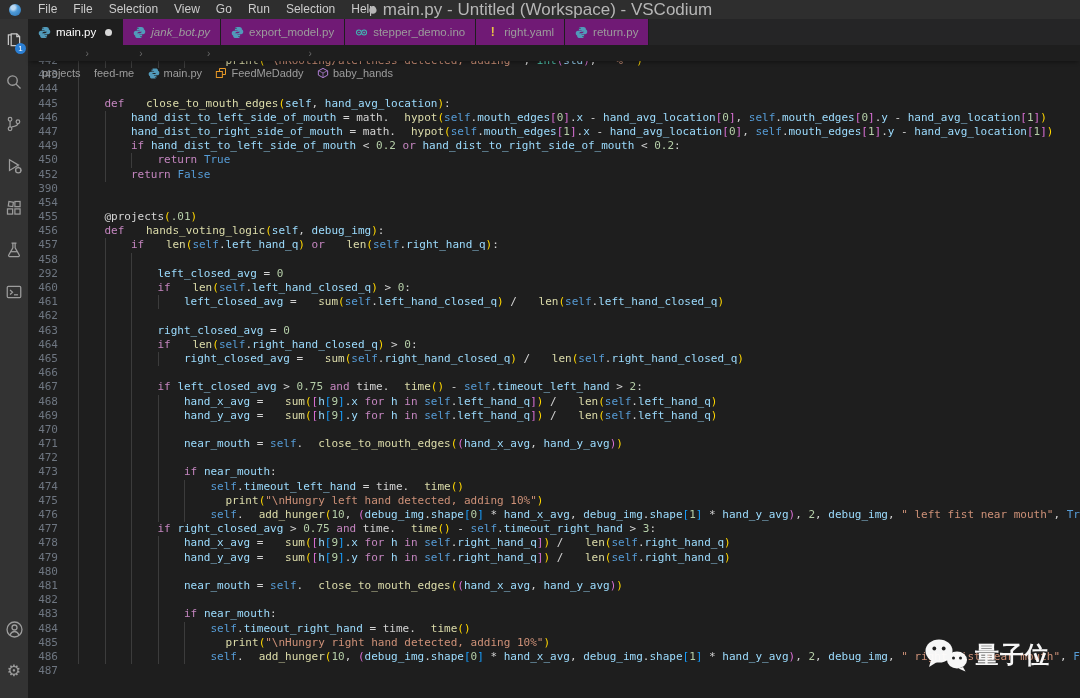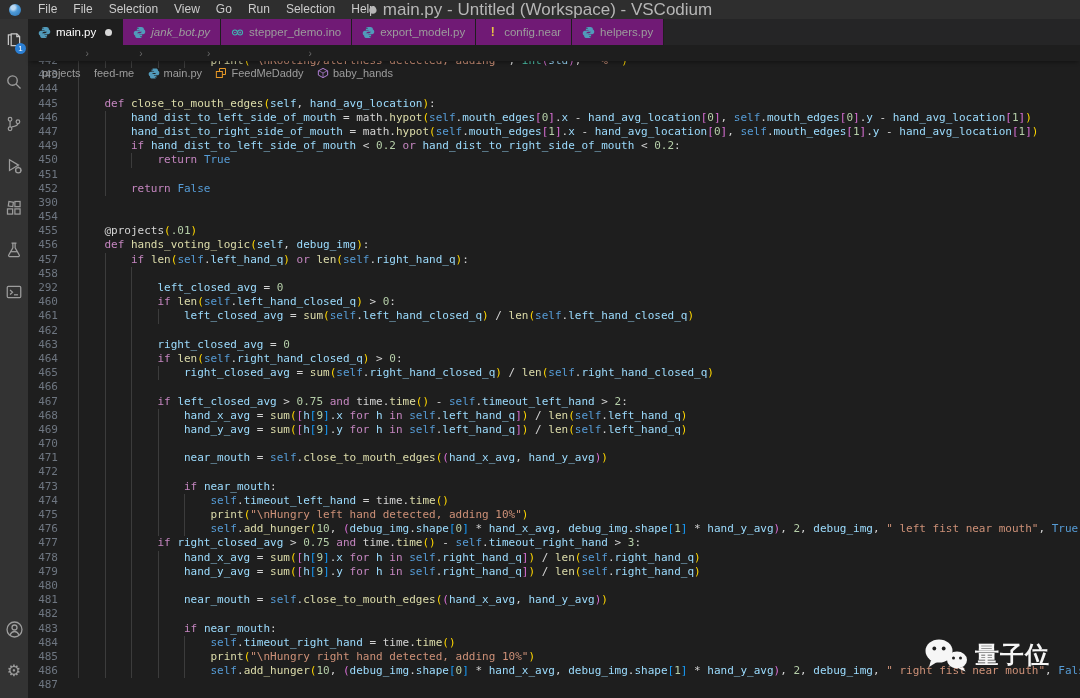--- a/index.html
+++ b/index.html
@@ -49,21 +49,21 @@
   .lines { margin-top:-7px; }
   .line { display:flex; height:14.2px; line-height:14.2px; white-space:pre; }
   .lnum { width:50px; flex:0 0 auto; text-align:right; padding-right:20px; color:#6e7681; user-select:none; }
   .lcontent { white-space:pre; }
   .ig { display:inline-block; white-space:pre; box-shadow:inset 1px 0 0 #3c3c3c; }
 
   
   .watermark { position:absolute; right:30px; bottom:26px; display:flex; align-items:center; gap:6px; z-index:5; opacity:.96; }
   .wm-text { color:#ffffff; font-size:24px; font-weight:bold; letter-spacing:1px; font-family:"DejaVu Sans","Liberation Sans",sans-serif; }
 </style>
-<style>.tok-w{color:#d4d4d4;}.tok-k{color:#c586c0;}.tok-f{color:#dcdcaa;}.tok-v{color:#9cdcfe;}.tok-s{color:#569cd6;}.tok-t{color:#ce9178;}.tok-n{color:#b5cea8;}.tok-b{color:#4ec9b0;}.tok-p1{color:#ffd700;}.tok-p2{color:#da70d6;}.tok-p3{color:#179fff;}</style></head>
+<style>.tok-w{color:#d4d4d4;}.tok-k{color:#c586c0;}.tok-f{color:#dcdcaa;margin-left:15px;}.tok-v{color:#9cdcfe;}.tok-s{color:#569cd6;}.tok-t{color:#ce9178;}.tok-n{color:#b5cea8;}.tok-b{color:#4ec9b0;}.tok-p1{color:#ffd700;}.tok-p2{color:#da70d6;}.tok-p3{color:#179fff;}</style></head>
 <body>
 
 <div class="window">
 
   <div class="titlebar">
     <div class="app-icon"></div>
     <div class="menus" id="menus">
         <div class="menu-item">File</div>
         <div class="menu-item">File</div>
         <div class="menu-item">Selection</div>
@@ -165,55 +165,55 @@
                 <path fill="#519aba" d="M7.9 1.2c-2 0-3.1.9-3.1 2.3v1.6h3.3v.6H3.5C2 5.7.9 6.9.9 8.8s1.1 3.1 2.6 3.1h1.4V10c0-1.5 1.3-2.8 2.9-2.8h3.3c1.2 0 2.2-1 2.2-2.2V3.5c0-1.4-1.4-2.3-2.9-2.3H7.9z"></path>
                 <path fill="#519aba" d="M8.1 14.8c2 0 3.1-.9 3.1-2.3v-1.6H7.9v-.6h4.6c1.5 0 2.6-1.2 2.6-3.1S14 4.1 12.5 4.1h-1.4V6c0 1.5-1.3 2.8-2.9 2.8H4.9c-1.2 0-2.2 1-2.2 2.2v1.5c0 1.4 1.4 2.3 2.9 2.3h2.5z"></path>
                 <circle cx="6.1" cy="3.1" r=".7" fill="#252526"></circle>
                 <circle cx="9.9" cy="12.9" r=".7" fill="#252526"></circle>
               </svg>
             </span>
             <span class="tab-label">jank_bot.py</span>
           </div>
           <div class="tab">
             <span class="tab-icon">
+              <svg width="13" height="13" viewBox="0 0 16 16">
+                <path fill="#519aba" d="M7.9 1.2c-2 0-3.1.9-3.1 2.3v1.6h3.3v.6H3.5C2 5.7.9 6.9.9 8.8s1.1 3.1 2.6 3.1h1.4V10c0-1.5 1.3-2.8 2.9-2.8h3.3c1.2 0 2.2-1 2.2-2.2V3.5c0-1.4-1.4-2.3-2.9-2.3H7.9z"></path>
+                <path fill="#519aba" d="M8.1 14.8c2 0 3.1-.9 3.1-2.3v-1.6H7.9v-.6h4.6c1.5 0 2.6-1.2 2.6-3.1S14 4.1 12.5 4.1h-1.4V6c0 1.5-1.3 2.8-2.9 2.8H4.9c-1.2 0-2.2 1-2.2 2.2v1.5c0 1.4 1.4 2.3 2.9 2.3h2.5z"></path>
+                <circle cx="6.1" cy="3.1" r=".7" fill="#252526"></circle>
+                <circle cx="9.9" cy="12.9" r=".7" fill="#252526"></circle>
+              </svg>
+            </span>
+            <span class="tab-label">export_model.py</span>
+          </div>
+          <div class="tab">
+            <span class="tab-icon">
               <svg width="14" height="13" viewBox="0 0 16 16">
                 <circle cx="4.8" cy="8" r="3" fill="none" stroke="#3fb6b2" stroke-width="1.3"></circle>
                 <circle cx="11.2" cy="8" r="3" fill="none" stroke="#3fb6b2" stroke-width="1.3"></circle>
                 <path d="M3.6 8h2.4 M11.2 6.8v2.4 M10 8h2.4" stroke="#3fb6b2" stroke-width="1"></path>
               </svg>
             </span>
             <span class="tab-label">stepper_demo.ino</span>
           </div>
           <div class="tab">
             <span class="tab-icon">
-              <svg width="13" height="13" viewBox="0 0 16 16">
-                <path fill="#519aba" d="M7.9 1.2c-2 0-3.1.9-3.1 2.3v1.6h3.3v.6H3.5C2 5.7.9 6.9.9 8.8s1.1 3.1 2.6 3.1h1.4V10c0-1.5 1.3-2.8 2.9-2.8h3.3c1.2 0 2.2-1 2.2-2.2V3.5c0-1.4-1.4-2.3-2.9-2.3H7.9z"></path>
-                <path fill="#519aba" d="M8.1 14.8c2 0 3.1-.9 3.1-2.3v-1.6H7.9v-.6h4.6c1.5 0 2.6-1.2 2.6-3.1S14 4.1 12.5 4.1h-1.4V6c0 1.5-1.3 2.8-2.9 2.8H4.9c-1.2 0-2.2 1-2.2 2.2v1.5c0 1.4 1.4 2.3 2.9 2.3h2.5z"></path>
-                <circle cx="6.1" cy="3.1" r=".7" fill="#252526"></circle>
-                <circle cx="9.9" cy="12.9" r=".7" fill="#252526"></circle>
-              </svg>
-            </span>
-            <span class="tab-label">export_model.py</span>
+              <span style="color:#e8c545;font-weight:bold;font-size:12px;line-height:13px;">!</span>
+            </span>
+            <span class="tab-label">right.yaml</span>
           </div>
           <div class="tab">
             <span class="tab-icon">
-              <span style="color:#e8c545;font-weight:bold;font-size:12px;line-height:13px;">!</span>
-            </span>
-            <span class="tab-label">config.near</span>
-          </div>
-          <div class="tab">
-            <span class="tab-icon">
-              <svg width="13" height="13" viewBox="0 0 16 16">
-                <path fill="#519aba" d="M7.9 1.2c-2 0-3.1.9-3.1 2.3v1.6h3.3v.6H3.5C2 5.7.9 6.9.9 8.8s1.1 3.1 2.6 3.1h1.4V10c0-1.5 1.3-2.8 2.9-2.8h3.3c1.2 0 2.2-1 2.2-2.2V3.5c0-1.4-1.4-2.3-2.9-2.3H7.9z"></path>
-                <path fill="#519aba" d="M8.1 14.8c2 0 3.1-.9 3.1-2.3v-1.6H7.9v-.6h4.6c1.5 0 2.6-1.2 2.6-3.1S14 4.1 12.5 4.1h-1.4V6c0 1.5-1.3 2.8-2.9 2.8H4.9c-1.2 0-2.2 1-2.2 2.2v1.5c0 1.4 1.4 2.3 2.9 2.3h2.5z"></path>
-                <circle cx="6.1" cy="3.1" r=".7" fill="#252526"></circle>
-                <circle cx="9.9" cy="12.9" r=".7" fill="#252526"></circle>
-              </svg>
-            </span>
-            <span class="tab-label">helpers.py</span>
+              <svg width="13" height="13" viewBox="0 0 16 16">
+                <path fill="#519aba" d="M7.9 1.2c-2 0-3.1.9-3.1 2.3v1.6h3.3v.6H3.5C2 5.7.9 6.9.9 8.8s1.1 3.1 2.6 3.1h1.4V10c0-1.5 1.3-2.8 2.9-2.8h3.3c1.2 0 2.2-1 2.2-2.2V3.5c0-1.4-1.4-2.3-2.9-2.3H7.9z"></path>
+                <path fill="#519aba" d="M8.1 14.8c2 0 3.1-.9 3.1-2.3v-1.6H7.9v-.6h4.6c1.5 0 2.6-1.2 2.6-3.1S14 4.1 12.5 4.1h-1.4V6c0 1.5-1.3 2.8-2.9 2.8H4.9c-1.2 0-2.2 1-2.2 2.2v1.5c0 1.4 1.4 2.3 2.9 2.3h2.5z"></path>
+                <circle cx="6.1" cy="3.1" r=".7" fill="#252526"></circle>
+                <circle cx="9.9" cy="12.9" r=".7" fill="#252526"></circle>
+              </svg>
+            </span>
+            <span class="tab-label">return.py</span>
           </div>
         </div>
       <div class="breadcrumb" id="breadcrumb">
           <span class="bc-item">
             <span>projects</span>
           </span>
           <span class="bc-sep">›</span>
           <span class="bc-item">
             <span>feed-me</span>
           </span>
@@ -253,21 +253,20 @@
       <div class="code-area">
         <div class="lines" id="lines">
             <div class="line"><span class="lnum">442</span><span class="lcontent"><span class="ig">    </span><span class="ig">    </span><span class="ig">    </span><span class="ig">    </span><span class="ig">    </span><span class="tok-f">print</span><span class="tok-p1">(</span><span class="tok-t">"\nRooting/alertness detected, adding "</span><span class="tok-w">, </span><span class="tok-b">int</span><span class="tok-p2">(</span><span class="tok-v">std</span><span class="tok-p2">)</span><span class="tok-w">, </span><span class="tok-t">" % "</span><span class="tok-p1">)</span></span></div>
             <div class="line"><span class="lnum">443</span><span class="lcontent"><span class="ig">    </span></span></div>
             <div class="line"><span class="lnum">444</span><span class="lcontent"><span class="ig">    </span></span></div>
             <div class="line"><span class="lnum">445</span><span class="lcontent"><span class="ig">    </span><span class="tok-k">def</span><span class="tok-w"> </span><span class="tok-f">close_to_mouth_edges</span><span class="tok-p1">(</span><span class="tok-v">self</span><span class="tok-w">, </span><span class="tok-v">hand_avg_location</span><span class="tok-p1">)</span><span class="tok-w">:</span></span></div>
             <div class="line"><span class="lnum">446</span><span class="lcontent"><span class="ig">    </span><span class="ig">    </span><span class="tok-v">hand_dist_to_left_side_of_mouth</span><span class="tok-w"> = </span><span class="tok-w">math</span><span class="tok-w">.</span><span class="tok-f">hypot</span><span class="tok-p1">(</span><span class="tok-s">self</span><span class="tok-w">.</span><span class="tok-v">mouth_edges</span><span class="tok-p2">[</span><span class="tok-n">0</span><span class="tok-p2">]</span><span class="tok-w">.</span><span class="tok-v">x</span><span class="tok-w"> - </span><span class="tok-v">hand_avg_location</span><span class="tok-p2">[</span><span class="tok-n">0</span><span class="tok-p2">]</span><span class="tok-w">, </span><span class="tok-s">self</span><span class="tok-w">.</span><span class="tok-v">mouth_edges</span><span class="tok-p2">[</span><span class="tok-n">0</span><span class="tok-p2">]</span><span class="tok-w">.</span><span class="tok-v">y</span><span class="tok-w"> - </span><span class="tok-v">hand_avg_location</span><span class="tok-p2">[</span><span class="tok-n">1</span><span class="tok-p2">]</span><span class="tok-p1">)</span></span></div>
             <div class="line"><span class="lnum">447</span><span class="lcontent"><span class="ig">    </span><span class="ig">    </span><span class="tok-v">hand_dist_to_right_side_of_mouth</span><span class="tok-w"> = </span><span class="tok-w">math</span><span class="tok-w">.</span><span class="tok-f">hypot</span><span class="tok-p1">(</span><span class="tok-s">self</span><span class="tok-w">.</span><span class="tok-v">mouth_edges</span><span class="tok-p2">[</span><span class="tok-n">1</span><span class="tok-p2">]</span><span class="tok-w">.</span><span class="tok-v">x</span><span class="tok-w"> - </span><span class="tok-v">hand_avg_location</span><span class="tok-p2">[</span><span class="tok-n">0</span><span class="tok-p2">]</span><span class="tok-w">, </span><span class="tok-s">self</span><span class="tok-w">.</span><span class="tok-v">mouth_edges</span><span class="tok-p2">[</span><span class="tok-n">1</span><span class="tok-p2">]</span><span class="tok-w">.</span><span class="tok-v">y</span><span class="tok-w"> - </span><span class="tok-v">hand_avg_location</span><span class="tok-p2">[</span><span class="tok-n">1</span><span class="tok-p2">]</span><span class="tok-p1">)</span></span></div>
             <div class="line"><span class="lnum">449</span><span class="lcontent"><span class="ig">    </span><span class="ig">    </span><span class="tok-k">if</span><span class="tok-w"> </span><span class="tok-v">hand_dist_to_left_side_of_mouth</span><span class="tok-w"> &lt; </span><span class="tok-n">0.2</span><span class="tok-w"> </span><span class="tok-k">or</span><span class="tok-w"> </span><span class="tok-v">hand_dist_to_right_side_of_mouth</span><span class="tok-w"> &lt; </span><span class="tok-n">0.2</span><span class="tok-w">:</span></span></div>
             <div class="line"><span class="lnum">450</span><span class="lcontent"><span class="ig">    </span><span class="ig">    </span><span class="ig">    </span><span class="tok-k">return</span><span class="tok-w"> </span><span class="tok-s">True</span></span></div>
-            <div class="line"><span class="lnum">451</span><span class="lcontent"><span class="ig">    </span><span class="ig">    </span></span></div>
             <div class="line"><span class="lnum">452</span><span class="lcontent"><span class="ig">    </span><span class="ig">    </span><span class="tok-k">return</span><span class="tok-w"> </span><span class="tok-s">False</span></span></div>
             <div class="line"><span class="lnum">390</span><span class="lcontent"><span class="ig">    </span></span></div>
             <div class="line"><span class="lnum">454</span><span class="lcontent"><span class="ig">    </span></span></div>
             <div class="line"><span class="lnum">455</span><span class="lcontent"><span class="ig">    </span><span class="tok-w">@projects</span><span class="tok-p1">(</span><span class="tok-n">.01</span><span class="tok-p1">)</span></span></div>
             <div class="line"><span class="lnum">456</span><span class="lcontent"><span class="ig">    </span><span class="tok-k">def</span><span class="tok-w"> </span><span class="tok-f">hands_voting_logic</span><span class="tok-p1">(</span><span class="tok-v">self</span><span class="tok-w">, </span><span class="tok-v">debug_img</span><span class="tok-p1">)</span><span class="tok-w">:</span></span></div>
             <div class="line"><span class="lnum">457</span><span class="lcontent"><span class="ig">    </span><span class="ig">    </span><span class="tok-k">if</span><span class="tok-w"> </span><span class="tok-f">len</span><span class="tok-p1">(</span><span class="tok-s">self</span><span class="tok-w">.</span><span class="tok-v">left_hand_q</span><span class="tok-p1">)</span><span class="tok-w"> </span><span class="tok-k">or</span><span class="tok-w"> </span><span class="tok-f">len</span><span class="tok-p1">(</span><span class="tok-s">self</span><span class="tok-w">.</span><span class="tok-v">right_hand_q</span><span class="tok-p1">)</span><span class="tok-w">:</span></span></div>
             <div class="line"><span class="lnum">458</span><span class="lcontent"><span class="ig">    </span><span class="ig">    </span><span class="ig">    </span></span></div>
             <div class="line"><span class="lnum">292</span><span class="lcontent"><span class="ig">    </span><span class="ig">    </span><span class="ig">    </span><span class="tok-v">left_closed_avg</span><span class="tok-w"> = </span><span class="tok-n">0</span></span></div>
             <div class="line"><span class="lnum">460</span><span class="lcontent"><span class="ig">    </span><span class="ig">    </span><span class="ig">    </span><span class="tok-k">if</span><span class="tok-w"> </span><span class="tok-f">len</span><span class="tok-p1">(</span><span class="tok-s">self</span><span class="tok-w">.</span><span class="tok-v">left_hand_closed_q</span><span class="tok-p1">)</span><span class="tok-w"> &gt; </span><span class="tok-n">0</span><span class="tok-w">:</span></span></div>
             <div class="line"><span class="lnum">461</span><span class="lcontent"><span class="ig">    </span><span class="ig">    </span><span class="ig">    </span><span class="ig">    </span><span class="tok-v">left_closed_avg</span><span class="tok-w"> = </span><span class="tok-f">sum</span><span class="tok-p1">(</span><span class="tok-s">self</span><span class="tok-w">.</span><span class="tok-v">left_hand_closed_q</span><span class="tok-p1">)</span><span class="tok-w"> / </span><span class="tok-f">len</span><span class="tok-p1">(</span><span class="tok-s">self</span><span class="tok-w">.</span><span class="tok-v">left_hand_closed_q</span><span class="tok-p1">)</span></span></div>

